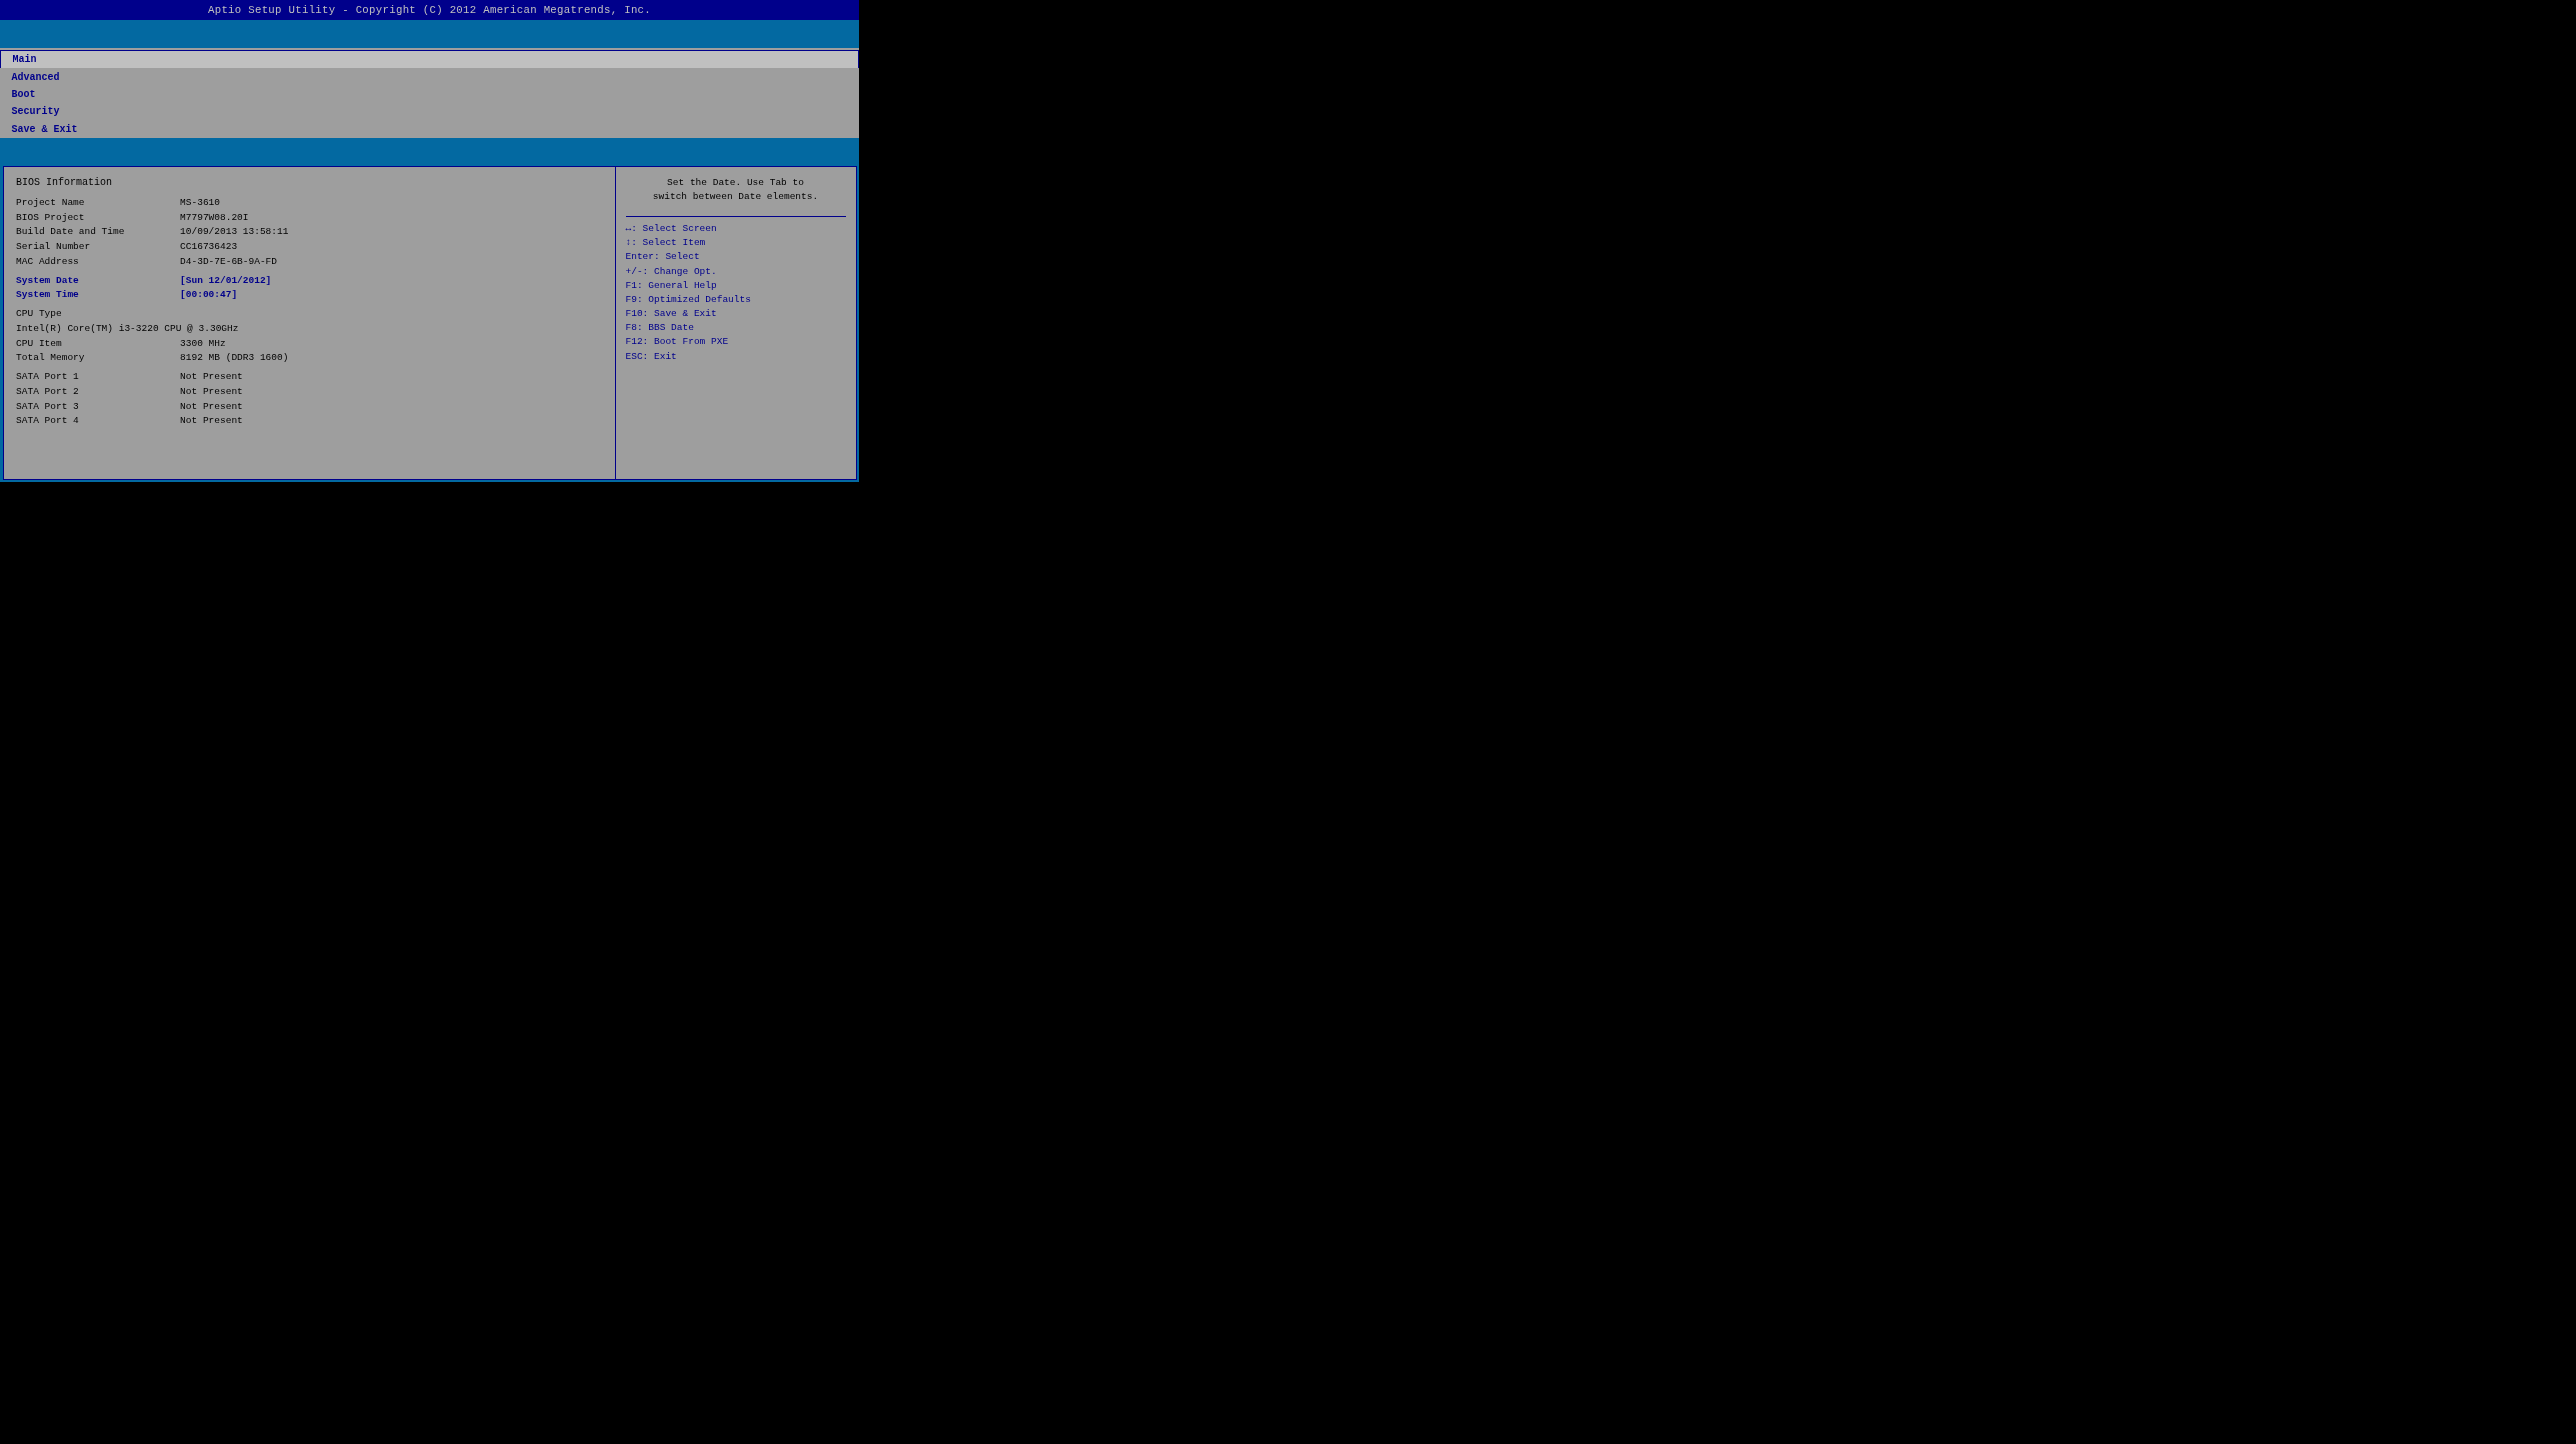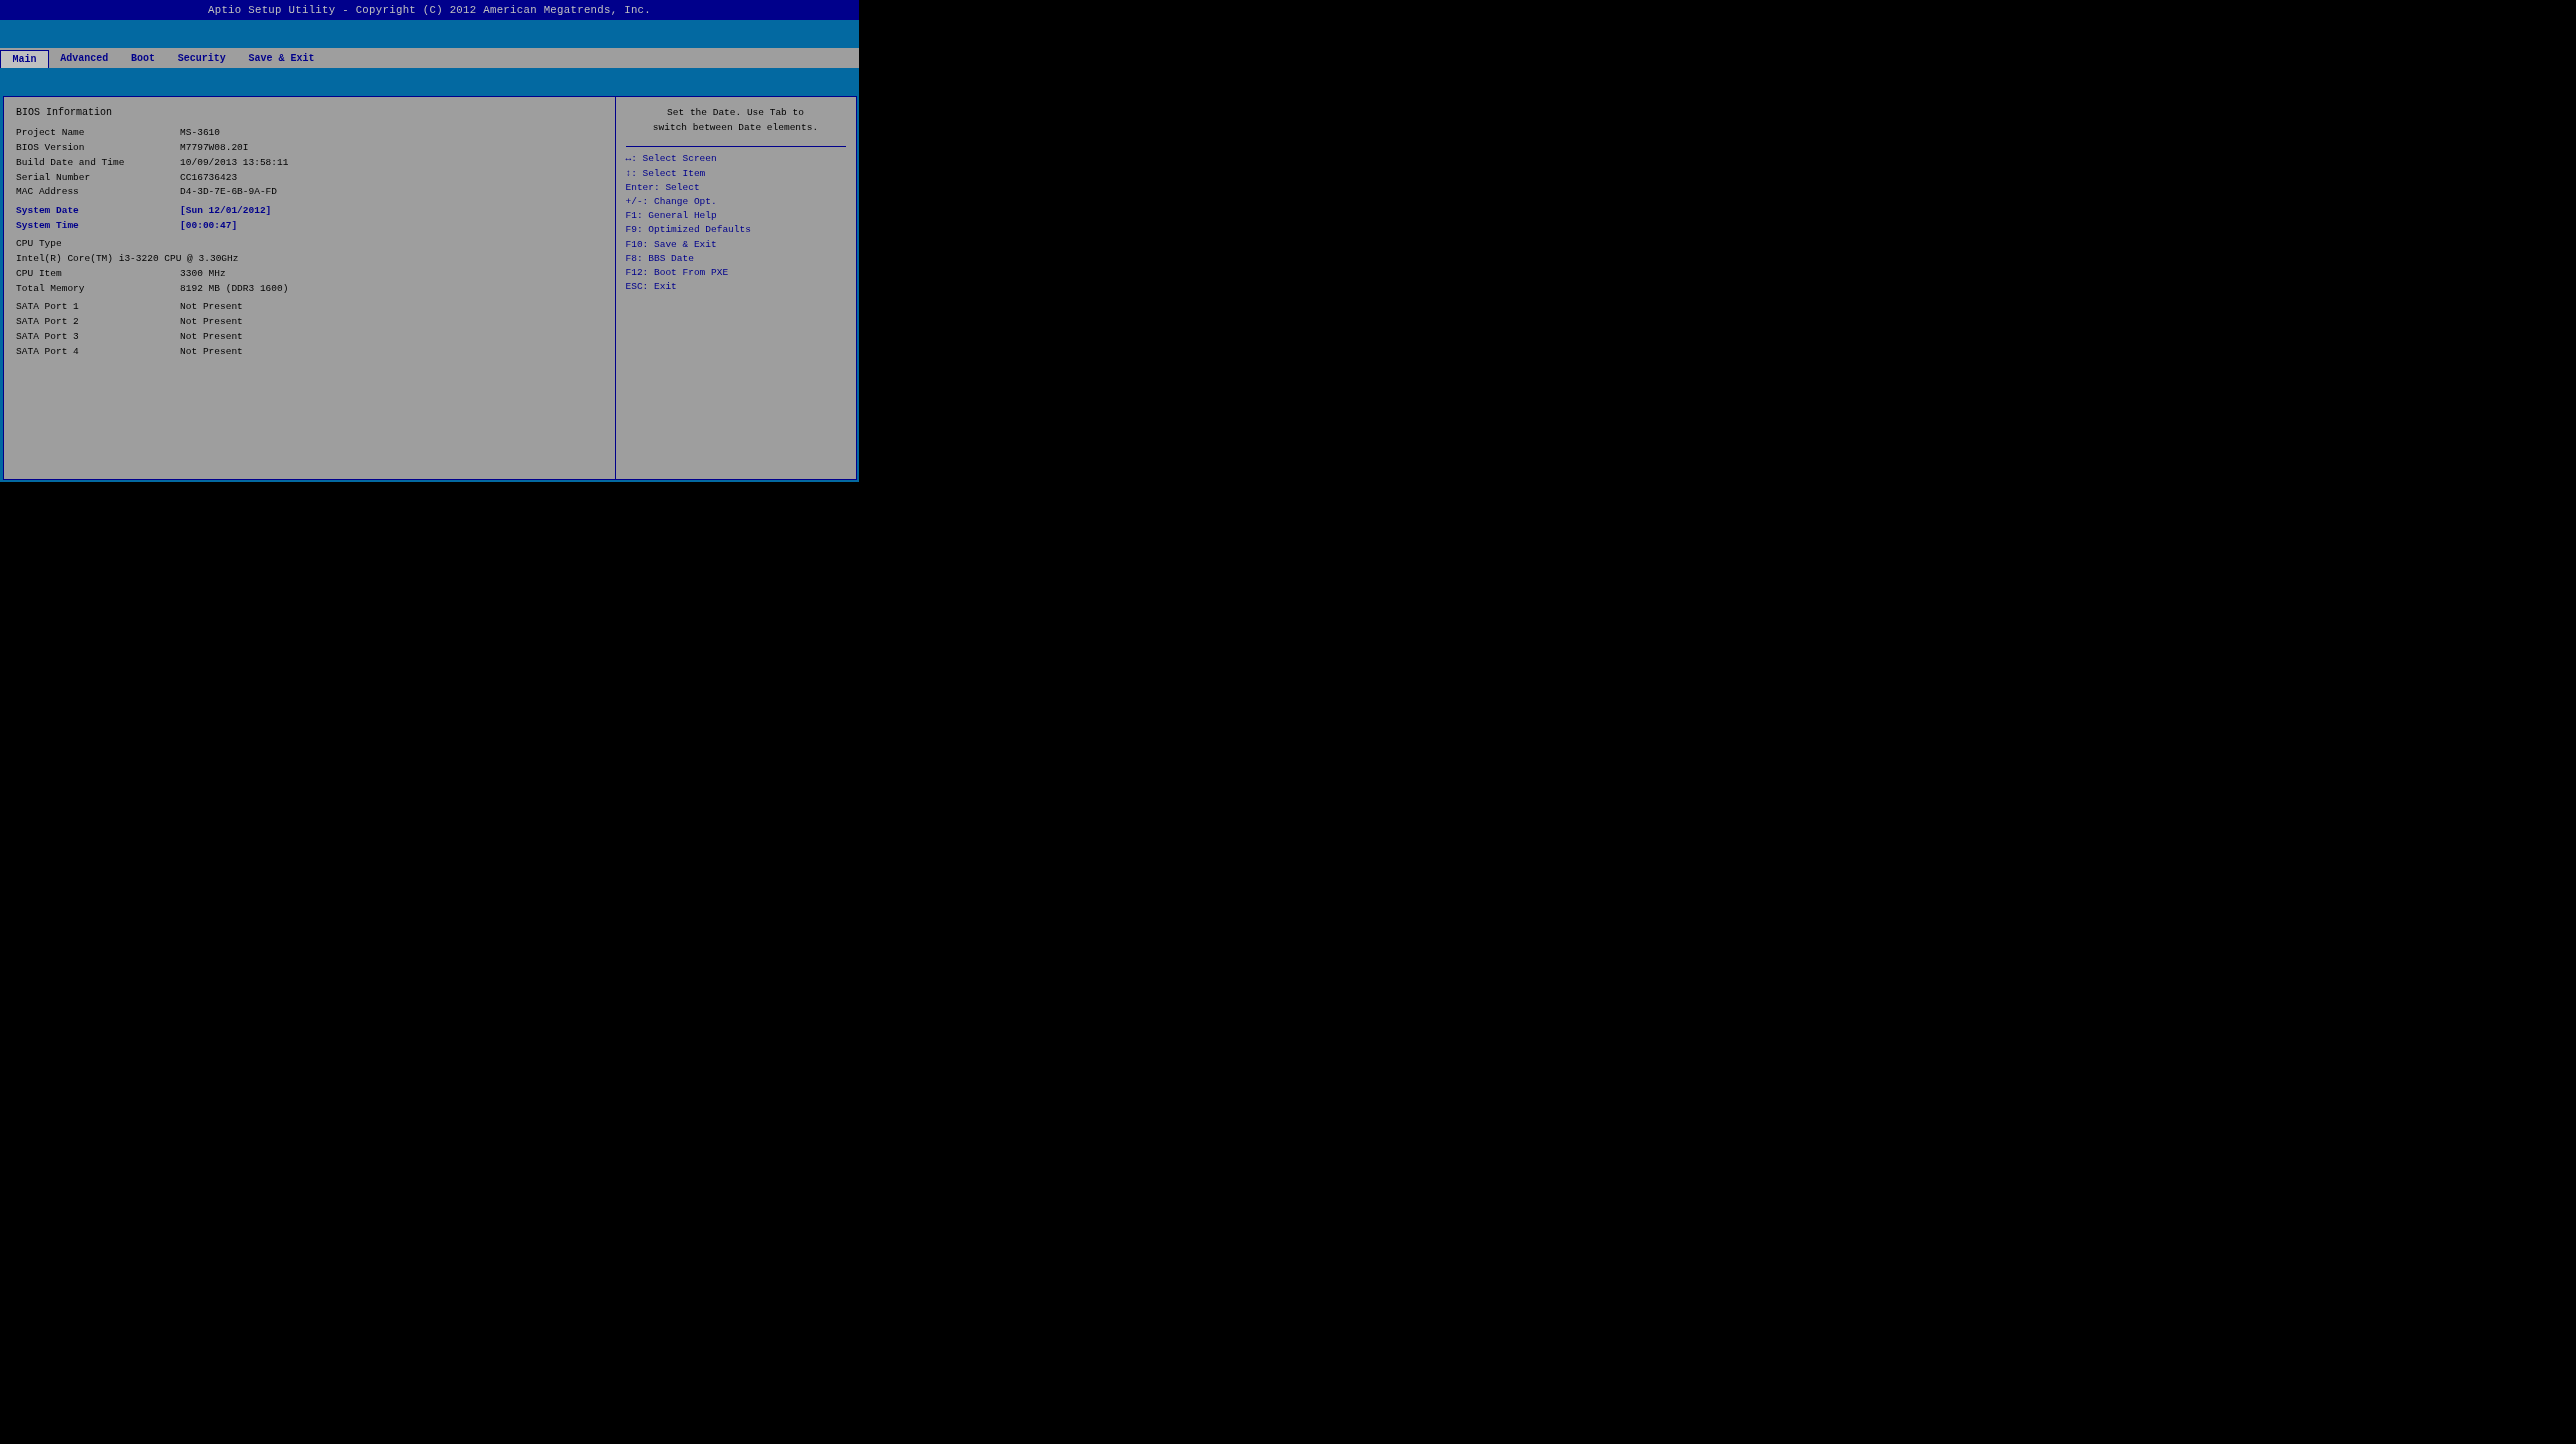--- a/index.html
+++ b/index.html
@@ -23,21 +23,21 @@
       background: #00008b;
       color: #c0c0c0;
       text-align: center;
       padding: 3.8px 0;
       font-size: 10.7px;
       letter-spacing: 0.3px;
     }
     #menu-bar {
       background: #9e9e9e;
       display: flex;
-      flex-direction: row;
+      flex-direction: column;
       padding: 2.5px 0 0 0;
     }
     .menu-item {
       padding: 3.2px 11.4px;
       font-size: 10px;
       color: #00008b;
       cursor: pointer;
       font-weight: bold;
     }
     .menu-item.active {
@@ -141,21 +141,21 @@
 
     <div id="main-panel">
 
       <div class="section-title">BIOS Information</div>
 
       <div class="info-row">
         <div class="info-label">Project Name</div>
         <div class="info-value">MS-3610</div>
       </div>
       <div class="info-row">
-        <div class="info-label">BIOS Version</div>
+        <div class="info-label">BIOS Project</div>
         <div class="info-value">M7797W08.20I</div>
       </div>
       <div class="info-row">
         <div class="info-label">Build Date and Time</div>
         <div class="info-value">10/09/2013 13:58:11</div>
       </div>
       <div class="info-row">
         <div class="info-label">Serial Number</div>
         <div class="info-value">CC16736423</div>
       </div>

